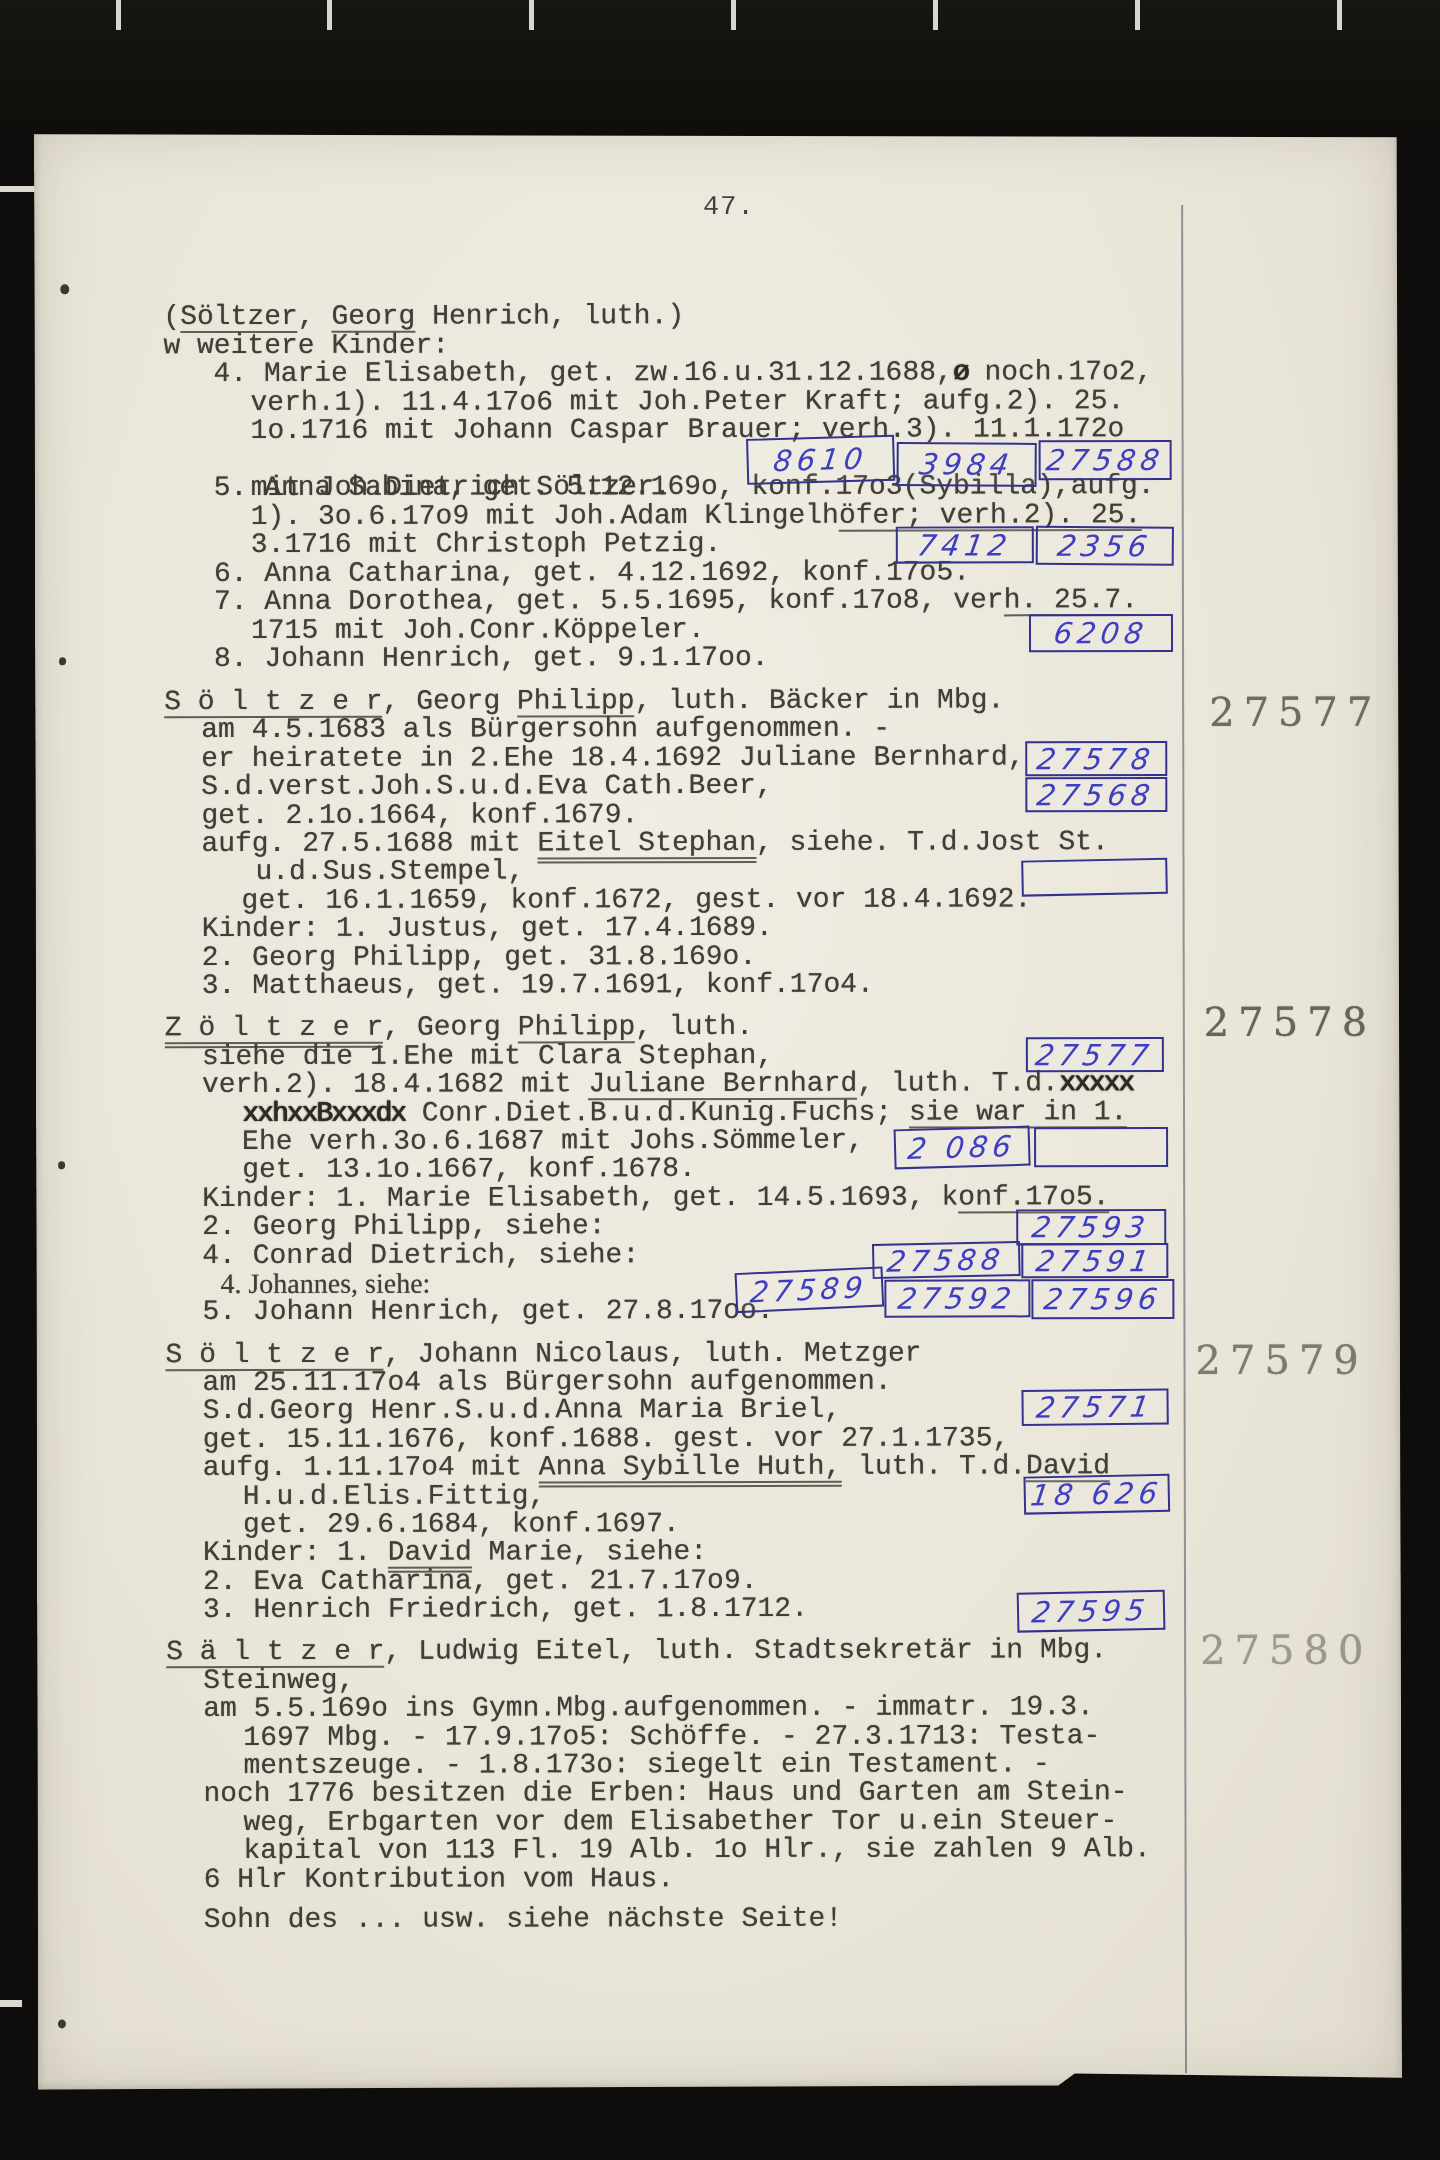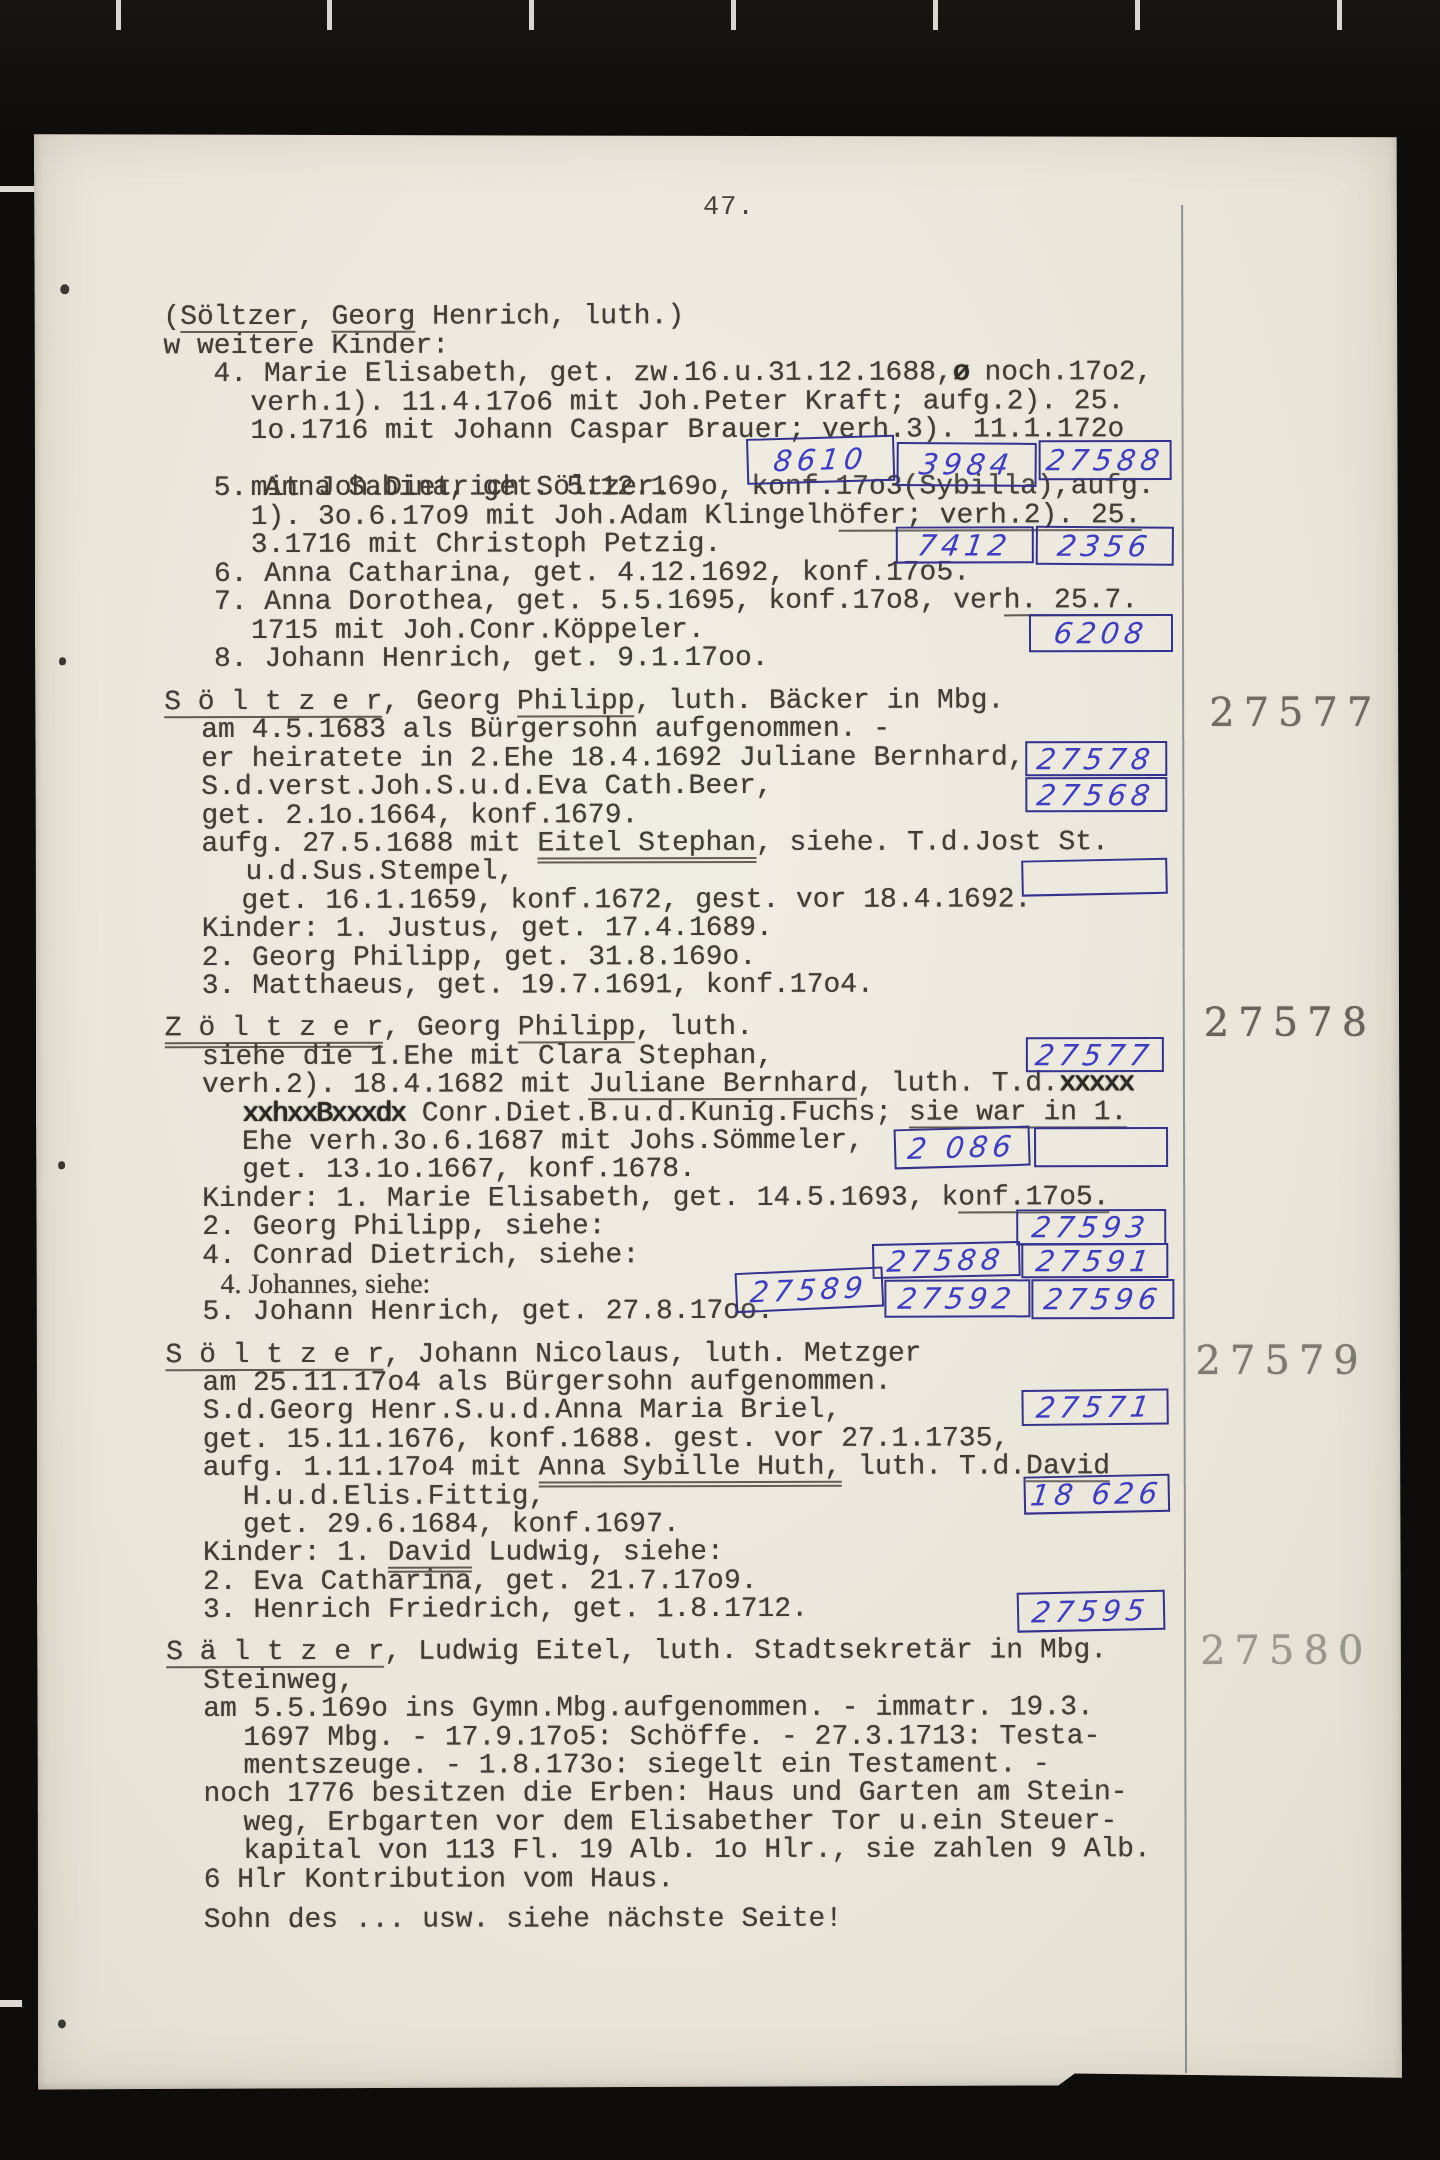--- a/index.html
+++ b/index.html
@@ -77,21 +77,21 @@
         <div class="tline" style="top: 431px; left: 179px;"><span>6. Anna Catharina, get. 4.12.1692, konf.17o5.</span></div>
         <div class="tline" style="top: 459px; left: 179px;"><span>7. Anna Dorothea, get. 5.5.1695, konf.17o8, ver</span><span class="u">h. 25.7.</span></div>
         <div class="tline" style="top: 488px; left: 216px;"><span>1715 mit Joh.Conr.Köppeler.</span></div>
         <div class="tline" style="top: 516px; left: 179px;"><span>8. Johann Henrich, get. 9.1.17oo.</span></div>
         <div class="tline" style="top: 559px; left: 129px;"><span class="u">S ö l t z e r</span><span>, Georg </span><span class="u">Philipp</span><span>, luth. Bäcker in Mbg.</span></div>
         <div class="tline" style="top: 587px; left: 166px;"><span>am 4.5.1683 als Bürgersohn aufgenommen. -</span></div>
         <div class="tline" style="top: 616px; left: 166px;"><span>er heiratete in 2.Ehe 18.4.1692 Juliane Bernhard,</span></div>
         <div class="tline" style="top: 644px; left: 166px;"><span>S.d.verst.Joh.S.u.d.Eva Cath.Beer,</span></div>
         <div class="tline" style="top: 673px; left: 166px;"><span>get. 2.1o.1664, konf.1679.</span></div>
         <div class="tline" style="top: 701px; left: 166px;"><span>aufg. 27.5.1688 mit </span><span class="d">Eitel Stephan</span><span>, siehe. T.d.Jost St.</span></div>
-        <div class="tline" style="top: 729px; left: 210px;"><span>u.d.Sus.Stempel,</span></div>
+        <div class="tline" style="top: 729px; left: 220px;"><span>u.d.Sus.Stempel,</span></div>
         <div class="tline" style="top: 758px; left: 206px;"><span>get. 16.1.1659, konf.1672, gest. vor 18.4.1692.</span></div>
         <div class="tline" style="top: 786px; left: 166px;"><span>Kinder: 1. Justus, get. 17.4.1689.</span></div>
         <div class="tline" style="top: 815px; left: 166px;"><span>2. Georg Philipp, get. 31.8.169o.</span></div>
         <div class="tline" style="top: 843px; left: 166px;"><span>3. Matthaeus, get. 19.7.1691, konf.17o4.</span></div>
         <div class="tline" style="top: 885px; left: 129px;"><span class="d">Z ö l t z e r</span><span>, Georg </span><span class="u">Philipp</span><span>, luth.</span></div>
         <div class="tline" style="top: 914px; left: 166px;"><span>siehe die 1.Ehe mit Clara Stephan,</span></div>
         <div class="tline" style="top: 942px; left: 166px;"><span>verh.2). 18.4.1682 mit </span><span class="u">Juliane Bernhard</span><span>, luth. T.d.</span><span class="x">xxxxx</span></div>
         <div class="tline" style="top: 971px; left: 206px;"><span class="x">xxhxxBxxxdx</span><span> Conr.Diet.B.u.d.Kunig.Fuchs; </span><span class="u">sie war in 1.</span></div>
         <div class="tline" style="top: 999px; left: 206px;"><span>Ehe verh.3o.6.1687 mit Johs.Sömmeler,</span></div>
         <div class="tline" style="top: 1027px; left: 206px;"><span>get. 13.1o.1667, konf.1678.</span></div>
@@ -100,21 +100,21 @@
         <div class="tline" style="top: 1113px; left: 166px;"><span>4. Conrad Dietrich, siehe:</span></div>
         <div class="tline" style="top: 1141px; left: 184px; font-family: Liberation Serif, serif;"><span>4. Johannes, siehe:</span></div>
         <div class="tline" style="top: 1169px; left: 166px;"><span>5. Johann Henrich, get. 27.8.17oo.</span></div>
         <div class="tline" style="top: 1212px; left: 129px;"><span class="u">S ö l t z e r</span><span>, Johann Nicolaus, luth. Metzger</span></div>
         <div class="tline" style="top: 1240px; left: 166px;"><span>am 25.11.17o4 als Bürgersohn aufgenommen.</span></div>
         <div class="tline" style="top: 1268px; left: 166px;"><span>S.d.Georg Henr.S.u.d.Anna Maria Briel,</span></div>
         <div class="tline" style="top: 1297px; left: 166px;"><span>get. 15.11.1676, konf.1688. gest. vor 27.1.1735,</span></div>
         <div class="tline" style="top: 1325px; left: 166px;"><span>aufg. 1.11.17o4 mit </span><span class="d">Anna Sybille Huth,</span><span> luth. T.d.</span><span class="u">David</span></div>
         <div class="tline" style="top: 1354px; left: 206px;"><span>H.u.d.Elis.Fittig,</span></div>
         <div class="tline" style="top: 1382px; left: 206px;"><span>get. 29.6.1684, konf.1697.</span></div>
-        <div class="tline" style="top: 1410px; left: 166px;"><span>Kinder: 1. </span><span class="d">David</span><span> Ludwig, siehe:</span></div>
+        <div class="tline" style="top: 1410px; left: 166px;"><span>Kinder: 1. </span><span class="d">David</span><span> Marie, siehe:</span></div>
         <div class="tline" style="top: 1439px; left: 166px;"><span>2. Eva Catharina, get. 21.7.17o9.</span></div>
         <div class="tline" style="top: 1467px; left: 166px;"><span>3. Henrich Friedrich, get. 1.8.1712.</span></div>
         <div class="tline" style="top: 1509px; left: 129px;"><span class="u">S ä l t z e r</span><span>, Ludwig Eitel, luth. Stadtsekretär in Mbg.</span></div>
         <div class="tline" style="top: 1538px; left: 166px;"><span>Steinweg,</span></div>
         <div class="tline" style="top: 1566px; left: 166px;"><span>am 5.5.169o ins Gymn.Mbg.aufgenommen. - immatr. 19.3.</span></div>
         <div class="tline" style="top: 1595px; left: 206px;"><span>1697 Mbg. - 17.9.17o5: Schöffe. - 27.3.1713: Testa-</span></div>
         <div class="tline" style="top: 1623px; left: 206px;"><span>mentszeuge. - 1.8.173o: siegelt ein Testament. -</span></div>
         <div class="tline" style="top: 1651px; left: 166px;"><span>noch 1776 besitzen die Erben: Haus und Garten am Stein-</span></div>
         <div class="tline" style="top: 1680px; left: 206px;"><span>weg, Erbgarten vor dem Elisabether Tor u.ein Steuer-</span></div>
         <div class="tline" style="top: 1708px; left: 206px;"><span>kapital von 113 Fl. 19 Alb. 1o Hlr., sie zahlen 9 Alb.</span></div>

